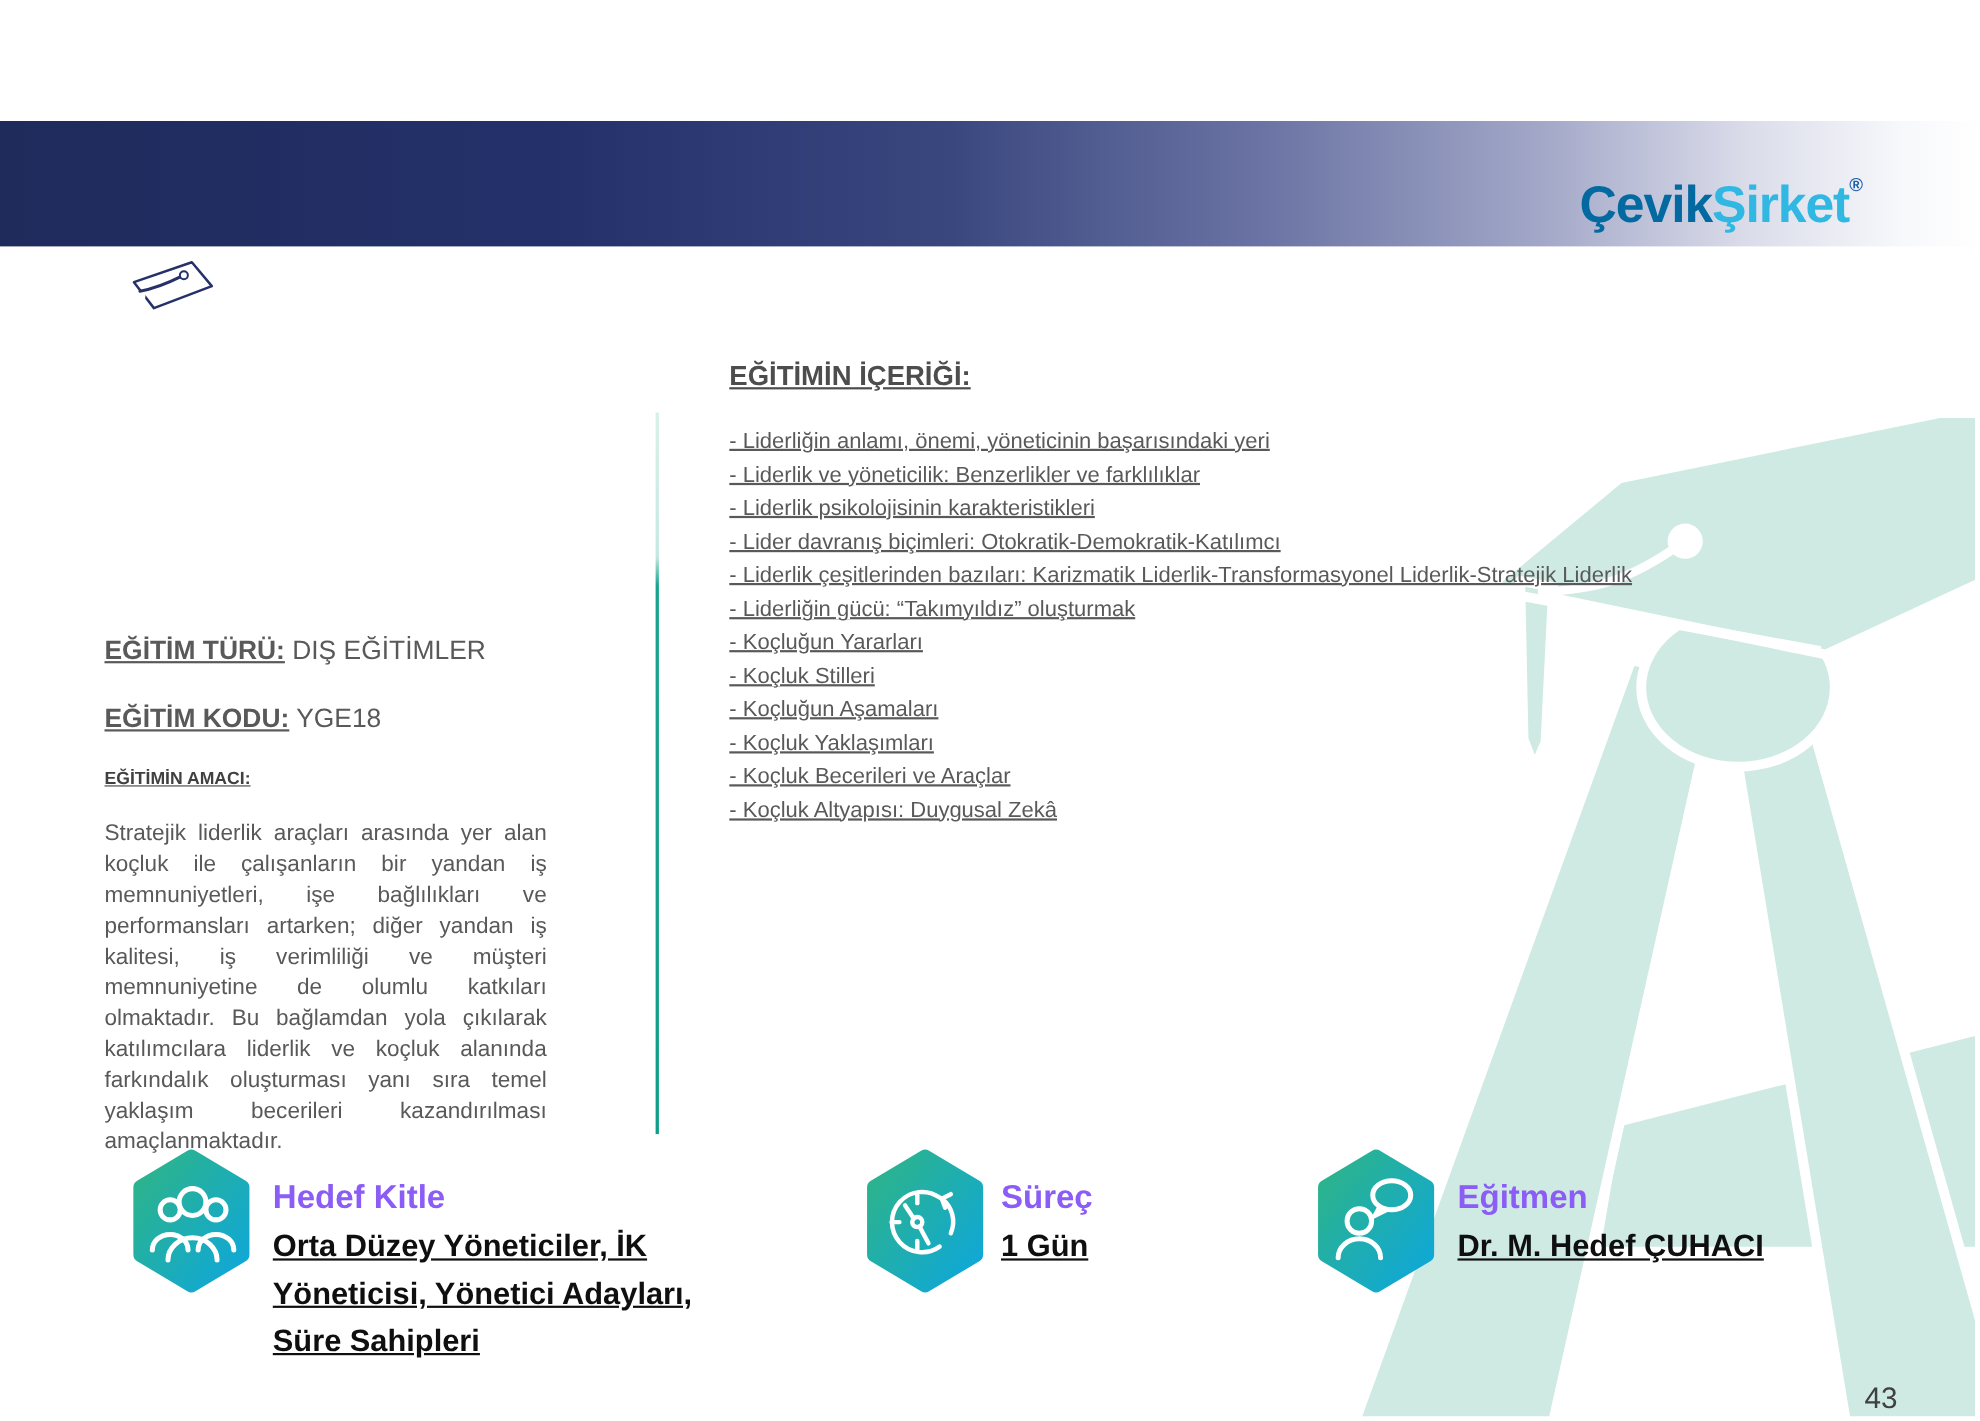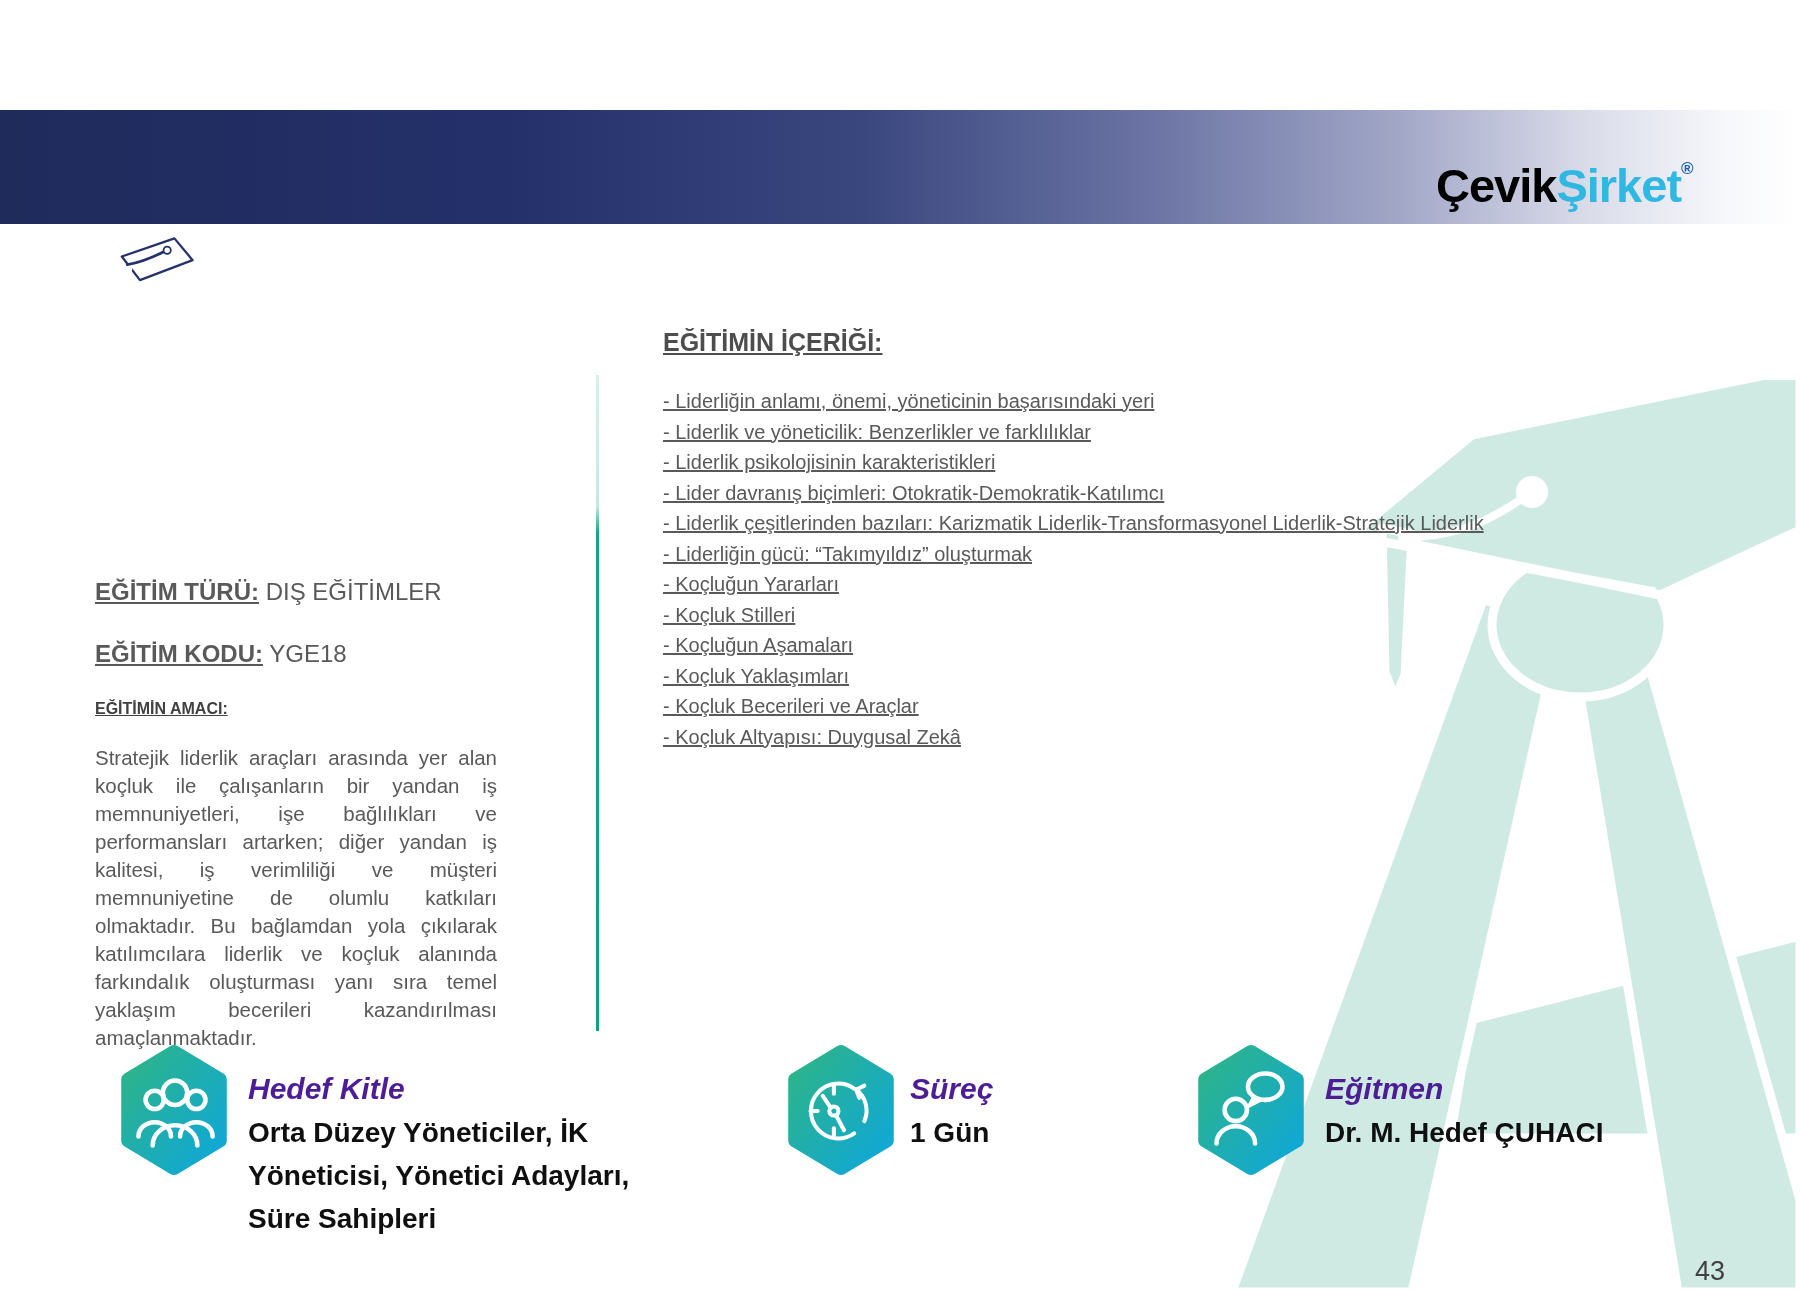--- a/index.html
+++ b/index.html
@@ -18,21 +18,21 @@
   .brand-line1{
     position:absolute;left:98px;top:16px;color:#fff;
     font-family:"DejaVu Sans",sans-serif;font-size:50px;letter-spacing:1px;
   }
   .brand-line2{
     position:absolute;left:92px;top:64px;color:#fff;
     font-family:"DejaVu Sans",sans-serif;font-weight:bold;font-style:italic;
     font-size:52px;letter-spacing:2px;transform:skewX(-4deg);
   }
   .cevik{position:absolute;left:1436px;top:158px;white-space:nowrap;}
-  .cevik .p1{color:#000000;font-size:47px;font-weight:bold;letter-spacing:-1px;}
+  .cevik .p1{color:#0369a1;font-size:47px;font-weight:bold;letter-spacing:-1px;}
   .cevik .p2{color:#30b8e3;font-size:47px;font-weight:bold;letter-spacing:-1px;}
   .cevik .reg{color:#1a5da8;font-size:17px;font-weight:bold;vertical-align:28px;}
   
   .watermark{position:absolute;left:1150px;top:380px;width:650px;height:912px;z-index:0;}
   .course-title{
     position:absolute;left:95px;top:318px;width:470px;color:#575757;
     font-size:38px;font-weight:bold;line-height:57px;z-index:2;
   }
   .meta-line{position:absolute;left:95px;color:#595959;font-size:24px;z-index:2;white-space:nowrap;}
   .meta-line b{font-weight:bold;text-decoration:underline;}
@@ -60,23 +60,23 @@
     color:#595959;font-size:20px;line-height:30.5px;z-index:2;text-decoration:underline;
   }
   .content-list li{white-space:nowrap;}
   
   .card{position:absolute;top:1042px;z-index:2;}
   .card .hex{position:absolute;left:0;top:0;}
   .card .texts{position:absolute;top:30px;}
   .c1{left:118px;} .c1 .texts{left:130px;width:420px;}
   .c2{left:785px;} .c2 .texts{left:125px;width:300px;}
   .c3{left:1195px;} .c3 .texts{left:130px;width:420px;}
-  .card-label{color:#4c1d95;font-size:30px;font-weight:bold;font-style:italic;}
+  .card-label{color:#8b5cf6;font-size:30px;font-weight:bold;}
   .card-value{color:#0f0f0f;font-size:28px;font-weight:bold;line-height:43px;margin-top:5px;}
-  .card-value div{white-space:nowrap;}
+  .card-value div{white-space:nowrap;text-decoration:underline;}
   
   .page-number{position:absolute;left:1695px;top:1216px;color:#404040;font-size:27px;z-index:2;margin-top:40px;}
 </style>
 </head>
 <body>
 
 <div class="page">
 
   <svg class="watermark" viewBox="0 0 650 912">
     <g fill="#cfeae3" stroke="#ffffff" stroke-width="9" stroke-linejoin="round">

